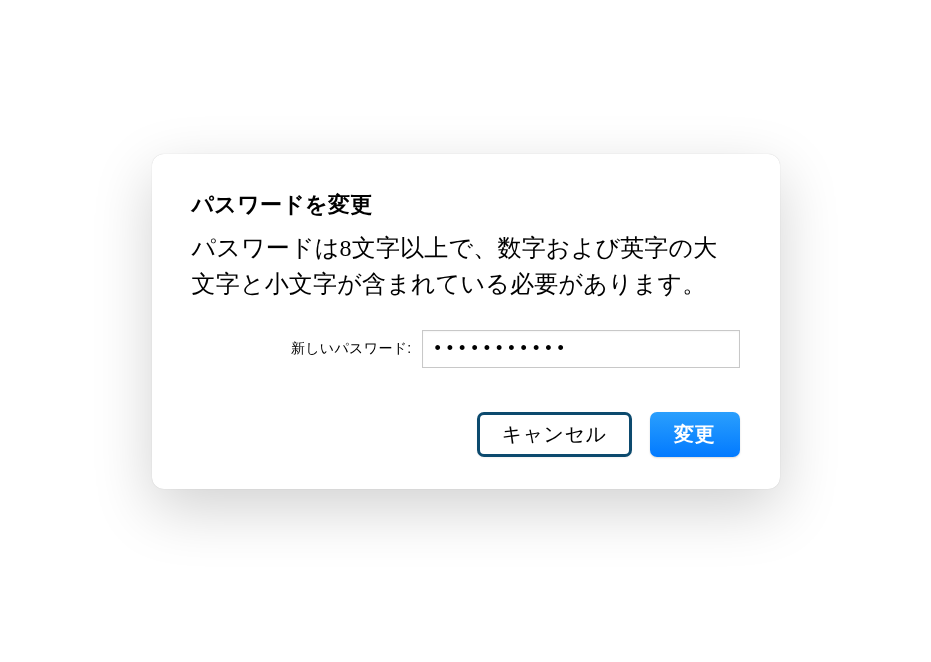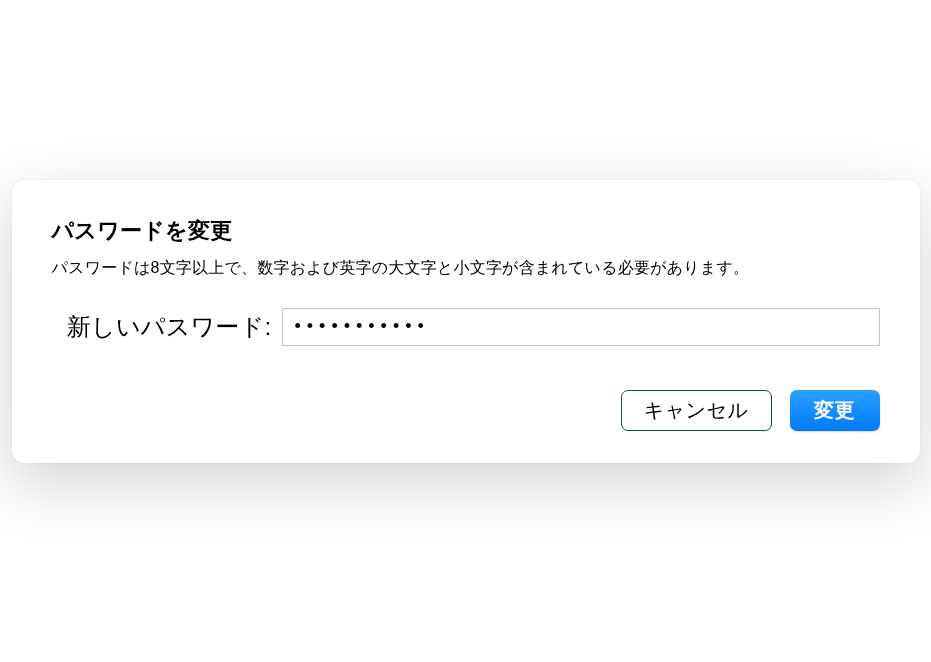--- a/index.html
+++ b/index.html
@@ -12,55 +12,56 @@
       width: 931px;
       height: 662px;
       background: #ffffff;
       font-family: -apple-system, "Hiragino Sans", "Hiragino Kaku Gothic ProN", sans-serif;
       display: flex;
       align-items: center;
       justify-content: center;
     }
     
     .dialog {
-      width: 908px;
+      width: 628px;
       background: #ffffff;
       border-radius: 12px;
       box-shadow: 0 20px 60px rgba(0, 0, 0, 0.18), 0 0 1px rgba(0, 0, 0, 0.2);
       padding: 36px 40px 32px 40px;
       position: relative;
       top: -10px;
     }
     
     .dialog-title {
       font-size: 22px;
       font-weight: 700;
       color: #000000;
       margin-bottom: 10px;
       letter-spacing: 0.3px;
     }
     
     .dialog-description {
-      font-size: 16px;
+      font-size: 24px;
       color: #000000;
       line-height: 1.5;
       margin-bottom: 28px;
       letter-spacing: 0.2px;
+      font-family: Liberation Serif, serif;
     }
     
     .form-row {
       display: flex;
       align-items: center;
       margin-bottom: 20px;
     }
     
     .form-label {
       width: 230px;
       text-align: right;
-      font-size: 24px;
+      font-size: 14px;
       color: #000000;
       padding-right: 10px;
       letter-spacing: 0.3px;
     }
     
     .form-input {
       flex: 1;
       height: 38px;
       border: 1px solid #c8c8c8;
       border-radius: 0;
@@ -85,21 +86,21 @@
       padding: 6px 22px;
       border-radius: 7px;
       cursor: pointer;
       font-family: inherit;
       min-width: 90px;
       letter-spacing: 0.5px;
     }
     
     .btn-cancel {
       background: #ffffff;
-      border: 1px solid #0c4a6e;
+      border: 3px solid #0c4a6e;
       color: #000000;
       box-shadow: 0 1px 2px rgba(0,0,0,0.05);
     }
     
     .btn-primary {
       background: linear-gradient(to bottom, #2a9ffd, #027aff);
       border: none;
       color: #ffffff;
       font-weight: 700;
       box-shadow: 0 1px 2px rgba(0,0,0,0.15);

